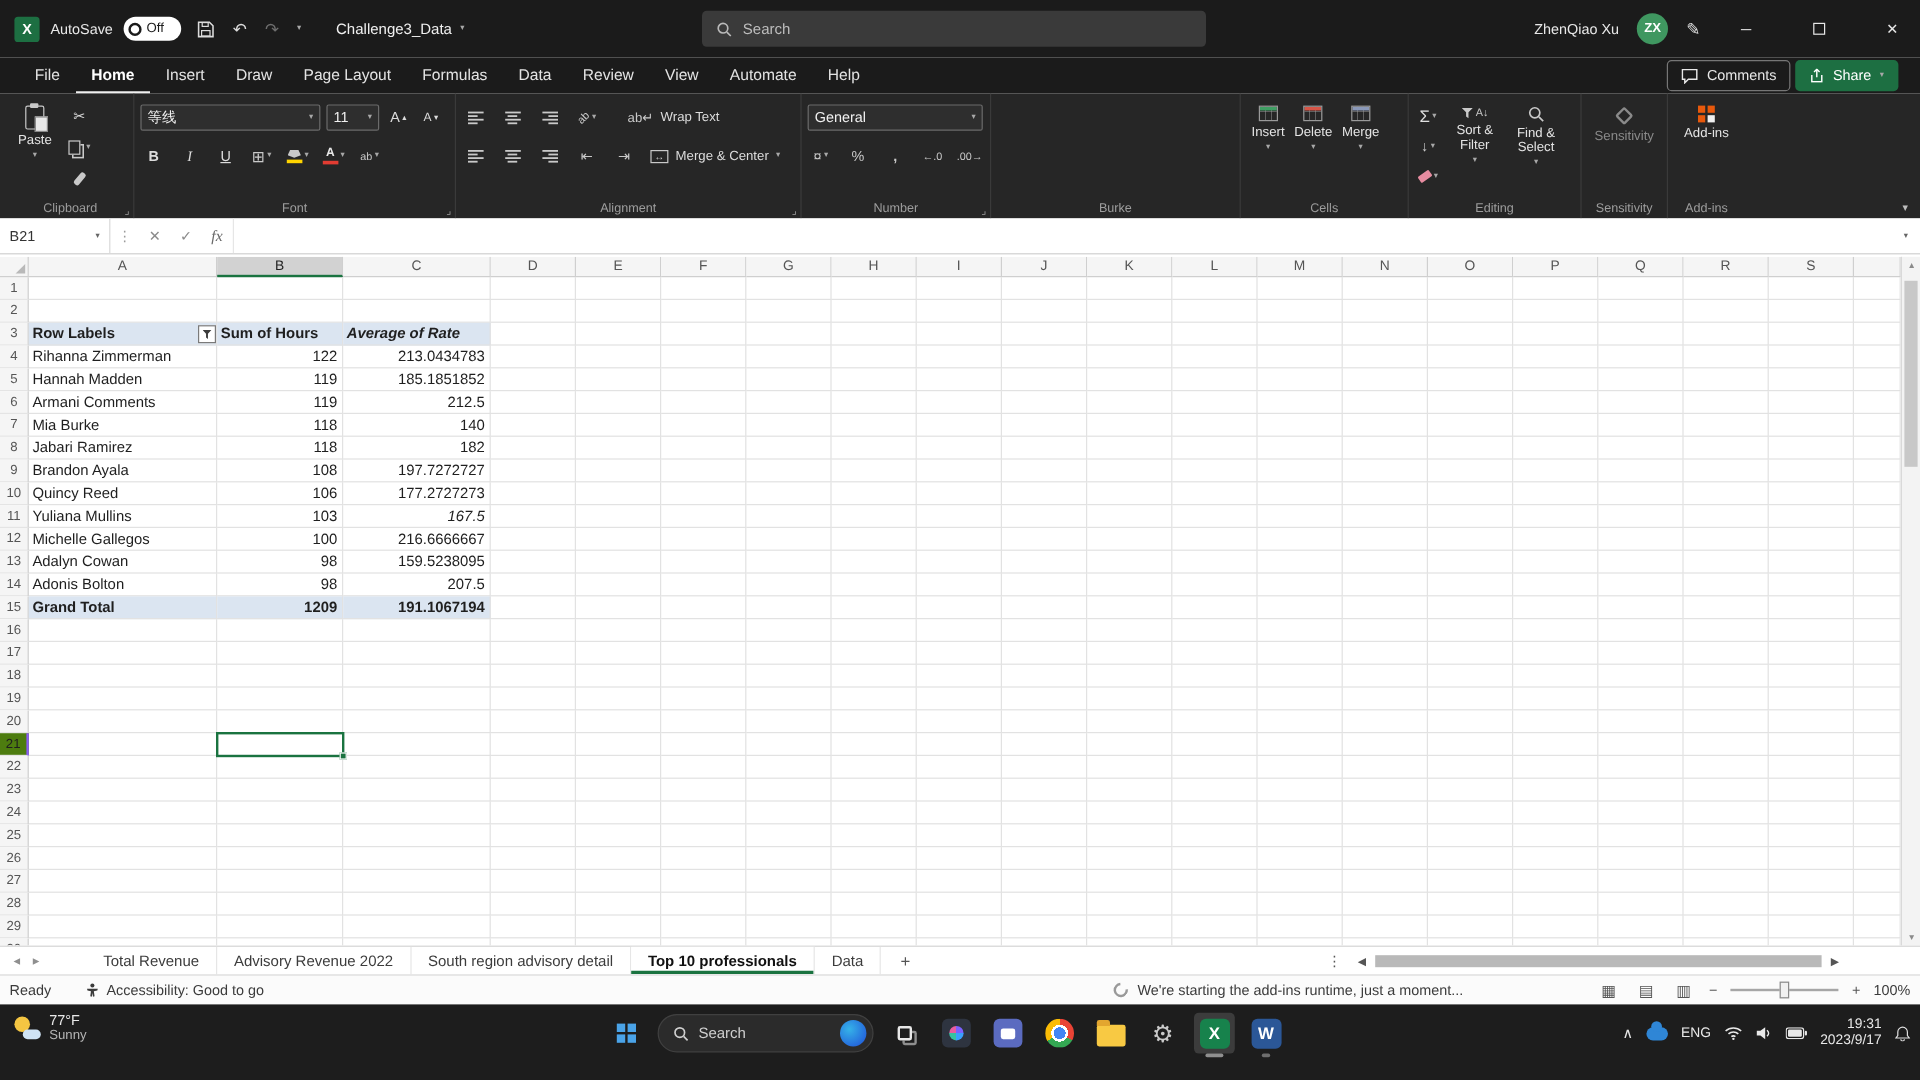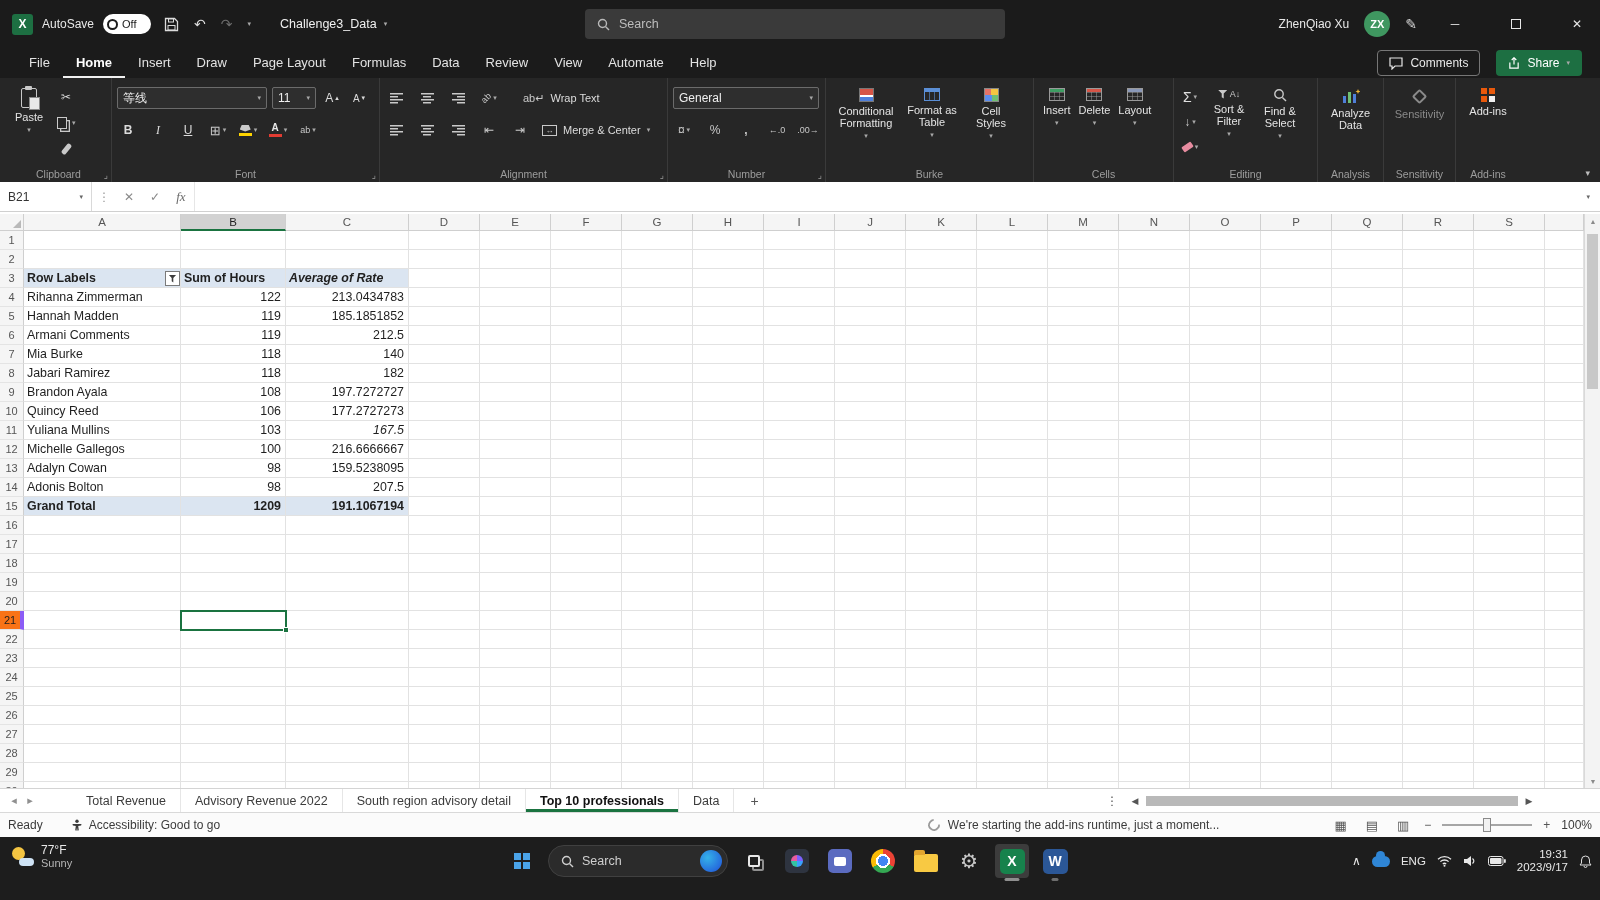--- a/index.html
+++ b/index.html
@@ -21,21 +21,21 @@
 #tb-search{position:absolute;left:585px;top:9px;width:420px;height:30px;border-radius:4px;background:#3a3a3a;display:flex;align-items:center;gap:9px;padding:0 12px;color:#bdbdbd;font-size:12.5px}
 .t-right{margin-left:auto;display:flex;align-items:center;gap:15px;height:100%}
 .avatar{width:26px;height:26px;border-radius:50%;background:#3f9760;color:#fff;font-size:11px;font-weight:bold;display:flex;align-items:center;justify-content:center}
 .wctl{width:46px;height:100%;display:flex;align-items:center;justify-content:center;font-size:12px;color:#e8e8e8}
 .maxbox{width:10px;height:10px;border:1.2px solid #e8e8e8}
 
 
 #menubar{position:absolute;top:48px;left:0;width:1600px;height:30px;background:#1b1b1b;display:flex;align-items:center;padding-left:16px;color:#e3e3e3;font-size:13px}
 .menu-item{padding:0 13px;height:30px;line-height:29px}
 .menu-item.active{color:#fff;font-weight:bold;box-shadow:inset 0 -2px 0 #f0f0f0}
-#menubar .mright{margin-left:auto;display:flex;align-items:center;gap:16px;margin-right:18px}
+#menubar .mright{margin-left:auto;display:flex;align-items:center;gap:4px;margin-right:18px}
 .cmt-btn{display:flex;align-items:center;gap:7px;border:1px solid #767676;border-radius:4px;height:26px;padding:0 11px;font-size:12px;color:#e8e8e8}
 .share-btn{display:flex;align-items:center;gap:7px;background:#1d6f42;border-radius:4px;height:26px;padding:0 12px;font-size:12px;color:#fff}
 
 
 #ribbon{position:absolute;top:78px;left:0;width:1600px;height:104px;background:#262626;display:flex;padding-left:6px}
 .rg{position:relative;border-right:1px solid #3a3a3a;padding:7px 5px 16px;flex:none}
 .rg-label{position:absolute;bottom:2px;left:0;right:0;text-align:center;font-size:10.5px;color:#9d9d9d}
 .launcher{position:absolute;right:3px;bottom:2px;font-size:9px;color:#9d9d9d}
 .bigbtn{display:flex;flex-direction:column;align-items:center;gap:3px;font-size:11px;color:#e4e4e4;text-align:center;line-height:12px;padding:3px 4px;border-radius:3px}
 .bigbtn .lbl{white-space:normal}
@@ -86,21 +86,21 @@
 
 
 #sheet{position:absolute;top:214px;left:0;width:1584px;height:574px;background:#fff;overflow:hidden}
 #colhdr{display:flex;height:17px}
 .corner{width:24px;height:17px;background:#f5f5f5;border-right:1px solid #cfcfcf;border-bottom:1px solid #cfcfcf;position:relative;flex:none}
 .corner::after{content:"";position:absolute;right:2px;bottom:2px;border-left:8px solid transparent;border-bottom:8px solid #b9b9b9}
 .colh{height:17px;background:#f5f5f5;border-right:1px solid #cfcfcf;border-bottom:1px solid #cfcfcf;font-size:11.5px;color:#555;display:flex;align-items:center;justify-content:center;flex:none}
 .colh.sel{background:#d2d2d2;border-bottom:2px solid #1a7340;color:#1f1f1f}
 .grow{display:flex;height:19px}
 .gut{width:24px;background:#f5f5f5;border-right:1px solid #cfcfcf;border-bottom:1px solid #e4e4e4;font-size:11px;color:#555;display:flex;align-items:center;justify-content:center;flex:none}
-.gut.sel{background:#f97316;border-right:4px solid #8b5cf6;color:#1f1f1f}
+.gut.sel{background:#4d7c0f;border-right:2px solid #8b5cf6;color:#1f1f1f}
 .cell{height:19px;border-right:1px solid #e2e2e2;border-bottom:1px solid #e2e2e2;font-size:12.4px;color:#1f1f1f;line-height:18px;padding:0 3px;white-space:nowrap;overflow:hidden;flex:none}
 .cell.num{text-align:right;padding-right:4px}
 .cell.pvh{background:#dbe5f1;font-weight:bold}
 .cell.pvt{background:#dbe5f1;font-weight:bold}
 #sel-box{position:absolute;left:180px;top:396px;width:107px;height:21px;border:2px solid #1a7340;background:transparent;z-index:5}
 #sel-handle{position:absolute;right:-4px;bottom:-4px;width:6px;height:6px;background:#1a7340;border:1px solid #fff}
 #filter-btn{position:absolute;left:165px;top:57px;width:15px;height:15px;background:#fff;border:1px solid #7a7a7a;display:flex;align-items:center;justify-content:center;gap:1px;z-index:4}
 .funnel-dark{width:8px;height:8px;background:#3c3c3c;clip-path:polygon(0 0,100% 0,60% 45%,60% 100%,40% 85%,40% 45%)}
 #vscroll{position:absolute;top:214px;left:1584px;width:16px;height:574px;background:#f3f3f3;border-left:1px solid #d9d9d9}
 .varr{width:16px;height:14px;display:flex;align-items:center;justify-content:center;font-size:7px;color:#8a8a8a}
@@ -362,55 +362,38 @@
       <span class="sbtn ribbon-ink">%</span>
       <span class="sbtn ribbon-ink" style="font-weight:bold">,</span>
       <span class="sbtn ribbon-ink" style="font-size:9px">←.0</span>
       <span class="sbtn ribbon-ink" style="font-size:9px">.00→</span>
     </div>
     <span class="rg-label">Number</span>
     <span class="launcher">⌟</span>
   </div>
 
   <div class="rg" style="width:208px">
-    <div class="flexr" style="align-items:flex-start">
-      <div class="bigbtn" style="width:70px">
-        <span class="ic-cf"></span>
-        <span class="lbl">Conditional Formatting</span>
-        <span class="chev">▾</span>
-      </div>
-      <div class="bigbtn" style="width:62px">
-        <span class="ic-fat"></span>
-        <span class="lbl">Format as Table</span>
-        <span class="chev">▾</span>
-      </div>
-      <div class="bigbtn" style="width:56px">
-        <span class="ic-cs"></span>
-        <span class="lbl">Cell Styles</span>
-        <span class="chev">▾</span>
-      </div>
-    </div>
     <span class="rg-label">Burke</span>
   </div>
 
   <div class="rg" style="width:140px">
     <div class="flexr" style="align-items:flex-start">
       <div class="bigbtn">
         <span class="ic-tbl ic-ins"></span>
         <span class="lbl">Insert</span>
         <span class="chev">▾</span>
       </div>
       <div class="bigbtn">
         <span class="ic-tbl ic-del"></span>
         <span class="lbl">Delete</span>
         <span class="chev">▾</span>
       </div>
       <div class="bigbtn">
         <span class="ic-tbl ic-fmt"></span>
-        <span class="lbl">Layout</span>
+        <span class="lbl">Merge</span>
         <span class="chev">▾</span>
       </div>
     </div>
     <span class="rg-label">Cells</span>
   </div>
 
   <div class="rg" style="width:144px">
     <div class="flexr" style="align-items:flex-start;gap:4px">
       <div class="mini-col" style="gap:5px">
         <span class="sbtn">
@@ -439,32 +422,20 @@
             <circle cx="6" cy="6" r="4.2" fill="none" stroke="#c9c9c9" stroke-width="1.4"></circle>
             <line x1="9.4" y1="9.4" x2="13" y2="13" stroke="#c9c9c9" stroke-width="1.4"></line>
           </svg>
         <span class="lbl">Find &amp; Select</span>
         <span class="chev">▾</span>
       </div>
     </div>
     <span class="rg-label">Editing</span>
   </div>
 
-  <div class="rg" style="width:66px">
-    <div class="bigbtn">
-      <svg width="18" height="16" viewBox="0 0 18 16">
-          <rect x="1" y="8" width="3" height="7" fill="#4f7fd9"></rect>
-          <rect x="6" y="4" width="3" height="11" fill="#6fbf73"></rect>
-          <rect x="11" y="6" width="3" height="9" fill="#4f7fd9"></rect>
-          <path d="M16 1l.7 1.8L18.5 3.5 16.7 4.2 16 6l-.7-1.8L13.5 3.5l1.8-.7z" fill="#f2b632"></path>
-        </svg>
-      <span class="lbl">Analyze Data</span>
-    </div>
-    <span class="rg-label">Analysis</span>
-  </div>
 
   <div class="rg" style="width:72px">
     <div class="bigbtn dis2">
       <span class="ic-sens" style="margin:3px"></span>
       <span class="lbl">Sensitivity</span>
     </div>
     <span class="rg-label">Sensitivity</span>
   </div>
 
   <div class="rg" style="width:64px;border-right:none">

